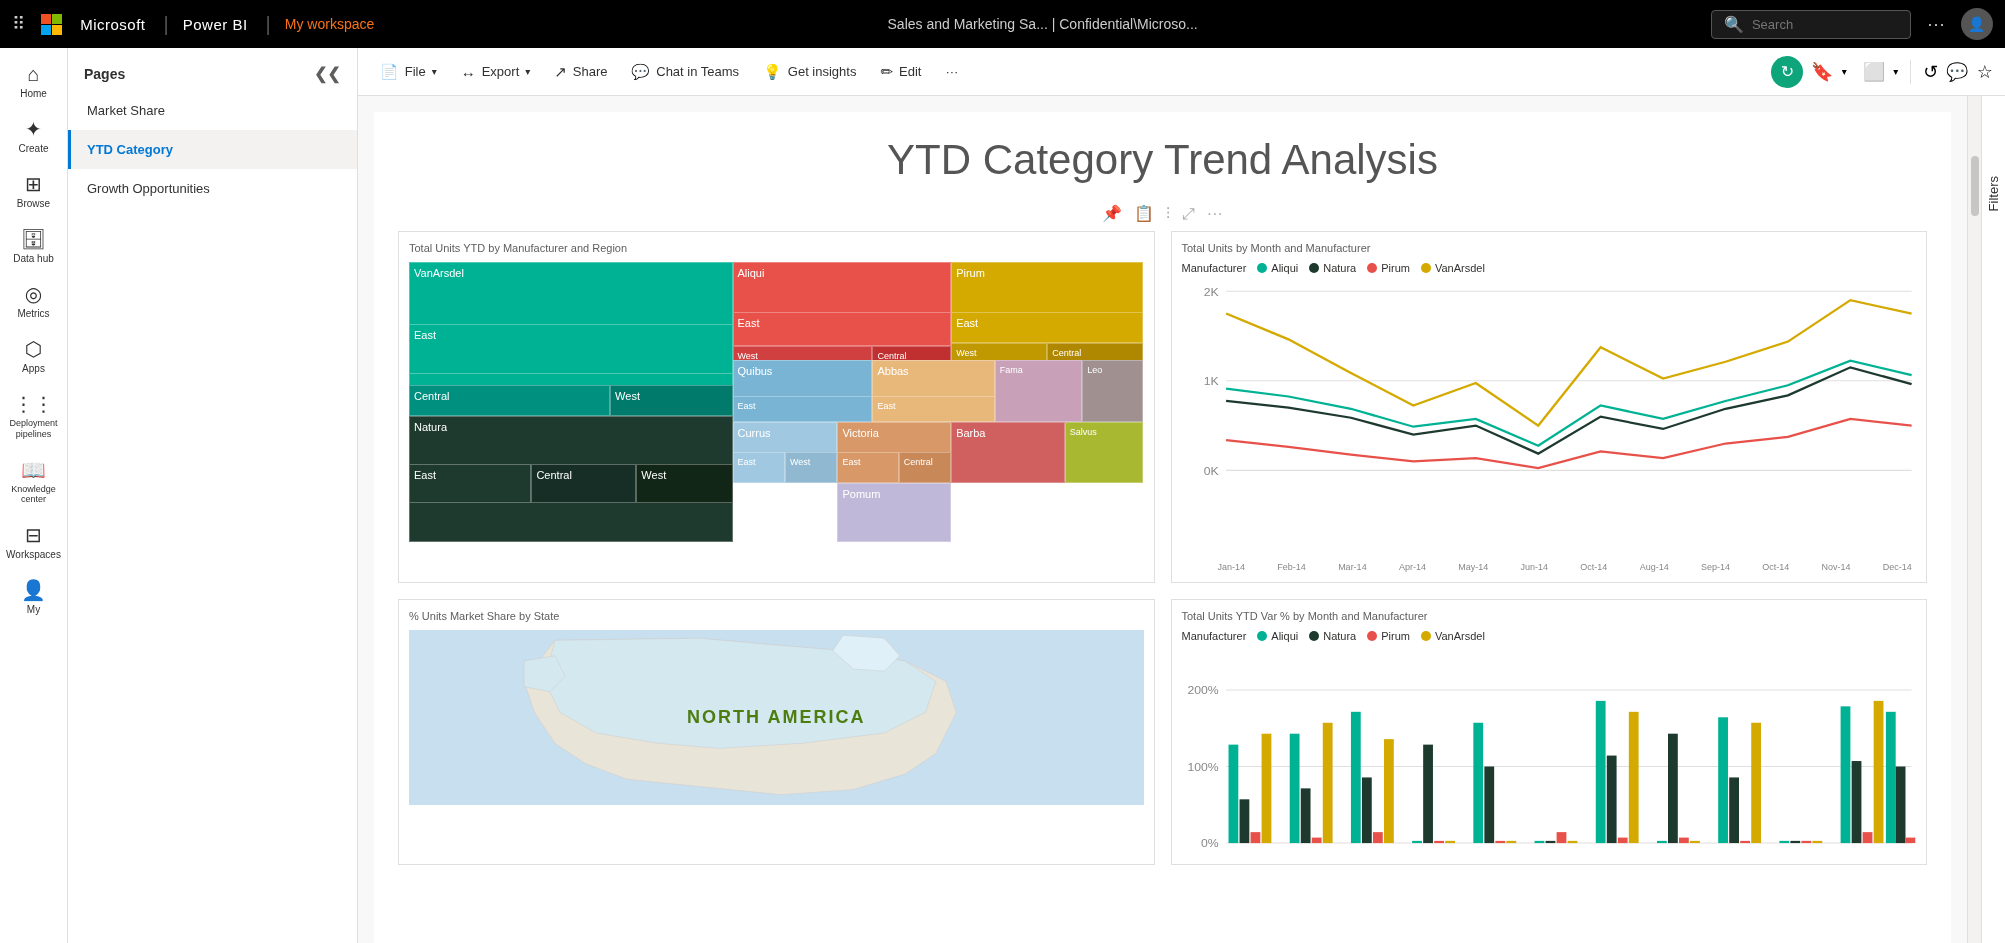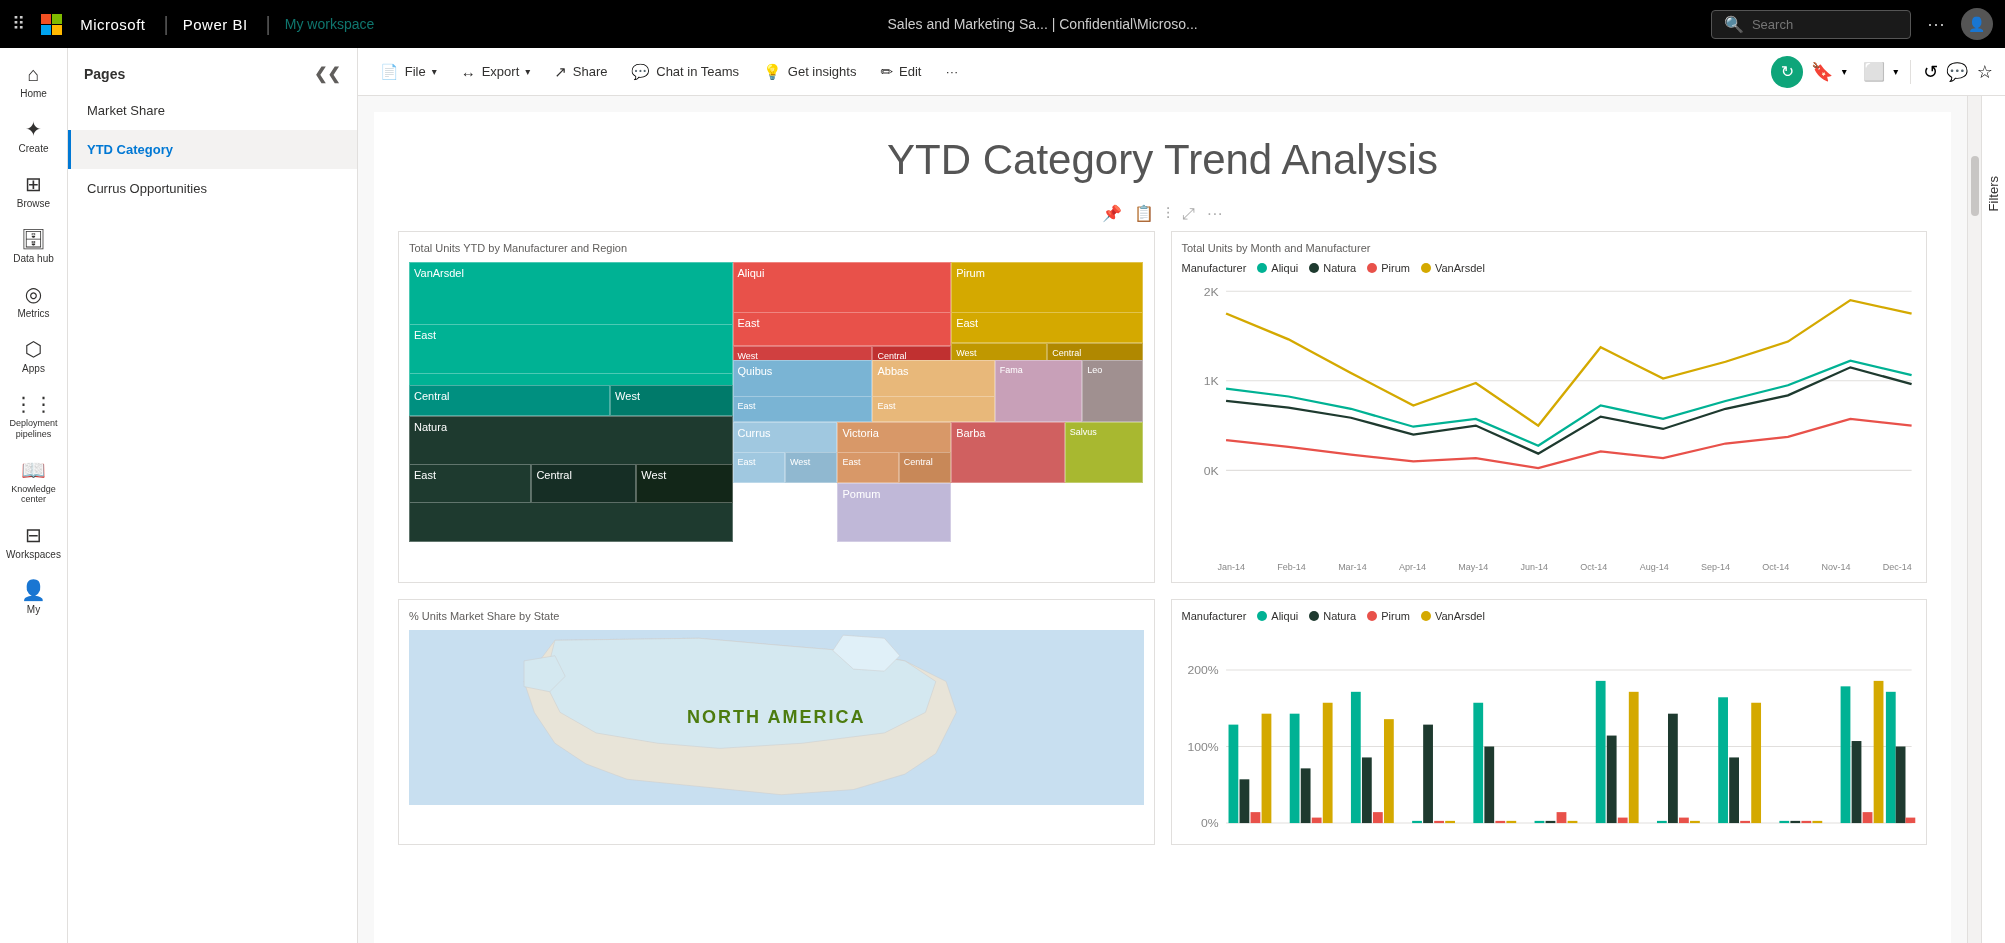--- a/index.html
+++ b/index.html
@@ -14,21 +14,21 @@
     }
     .top-nav .waffle-icon { font-size: 18px; margin-right: 8px; color: #ccc; cursor: pointer; }
     .top-nav .ms-logo { display: flex; align-items: center; gap: 2px; margin-right: 4px; }
     .ms-logo-sq { width: 10px; height: 10px; }
     .ms-logo-sq.red { background: #f25022; }
     .ms-logo-sq.green { background: #7fba00; }
     .ms-logo-sq.blue { background: #00a4ef; }
     .ms-logo-sq.yellow { background: #ffb900; }
     .ms-logo-grid { display: grid; grid-template-columns: 10px 10px; grid-template-rows: 10px 10px; gap: 1px; margin-right: 6px; }
     .top-nav .brand-name { font-size: 15px; color: #fff; font-weight: 400; letter-spacing: 0.5px; margin-right: 4px; }
-    .top-nav .workspace-name { font-size: 14px; color: #0f766e; font-weight: 400; }
+    .top-nav .workspace-name { font-size: 14px; color: #f97316; font-weight: 400; }
     .top-nav .report-title { font-size: 14px; color: #ccc; flex: 1; text-align: center; }
     .top-nav .search-box {
       display: flex; align-items: center; background: #1a1a1a; border: 1px solid #555;
       border-radius: 4px; padding: 4px 12px; gap: 8px; width: 200px;
     }
     .top-nav .search-box input { background: transparent; border: none; color: #ccc; font-size: 13px; outline: none; width: 140px; }
     .top-nav .more-btn { color: #ccc; font-size: 18px; cursor: pointer; padding: 4px 8px; }
     .top-nav .avatar { width: 32px; height: 32px; border-radius: 50%; background: #555; display: flex; align-items: center; justify-content: center; color: #fff; font-size: 14px; cursor: pointer; }
 
     
@@ -225,21 +225,21 @@
       <span>Pages</span>
       <span class="pages-collapse">❮❮</span>
     </div>
     <div class="page-item">
       <span>Market Share</span>
     </div>
     <div class="page-item active">
       <span>YTD Category</span>
     </div>
     <div class="page-item">
-      <span>Currus Opportunities</span>
+      <span>Growth Opportunities</span>
     </div>
   </div>
 
   <div class="content-area">
 
     <div class="toolbar">
       <button class="toolbar-btn">
         <span class="tb-icon">📄</span>
         <span>File</span>
         <span style="font-size:10px;">▾</span>
@@ -410,20 +410,21 @@
 
                   <path d="M340,5 L380,8 L395,25 L380,40 L350,38 L330,20 Z" fill="#e0f0f8" stroke="#ccc" stroke-width="0.5"></path>
 
                   <path d="M30,30 L60,25 L70,45 L55,60 L30,55 Z" fill="#d4e8f0" stroke="#ccc" stroke-width="0.5"></path>
                 </svg>
                 <span class="map-label" style="position:relative;z-index:2;">NORTH AMERICA</span>
               </div>
             </div>
 
             <div class="chart-container">
+              <div class="chart-title">Total Units YTD Var % by Month and Manufacturer</div>
               <div class="legend">
                 <div class="legend-item">
                   <span style="font-size:11px;">Manufacturer</span>
                 </div>
                 <div class="legend-item">
                   <div class="legend-dot" style="background:#00b294;"></div>
                   <span>Aliqui</span>
                 </div>
                 <div class="legend-item">
                   <div class="legend-dot" style="background:#1e3a2f;"></div>

